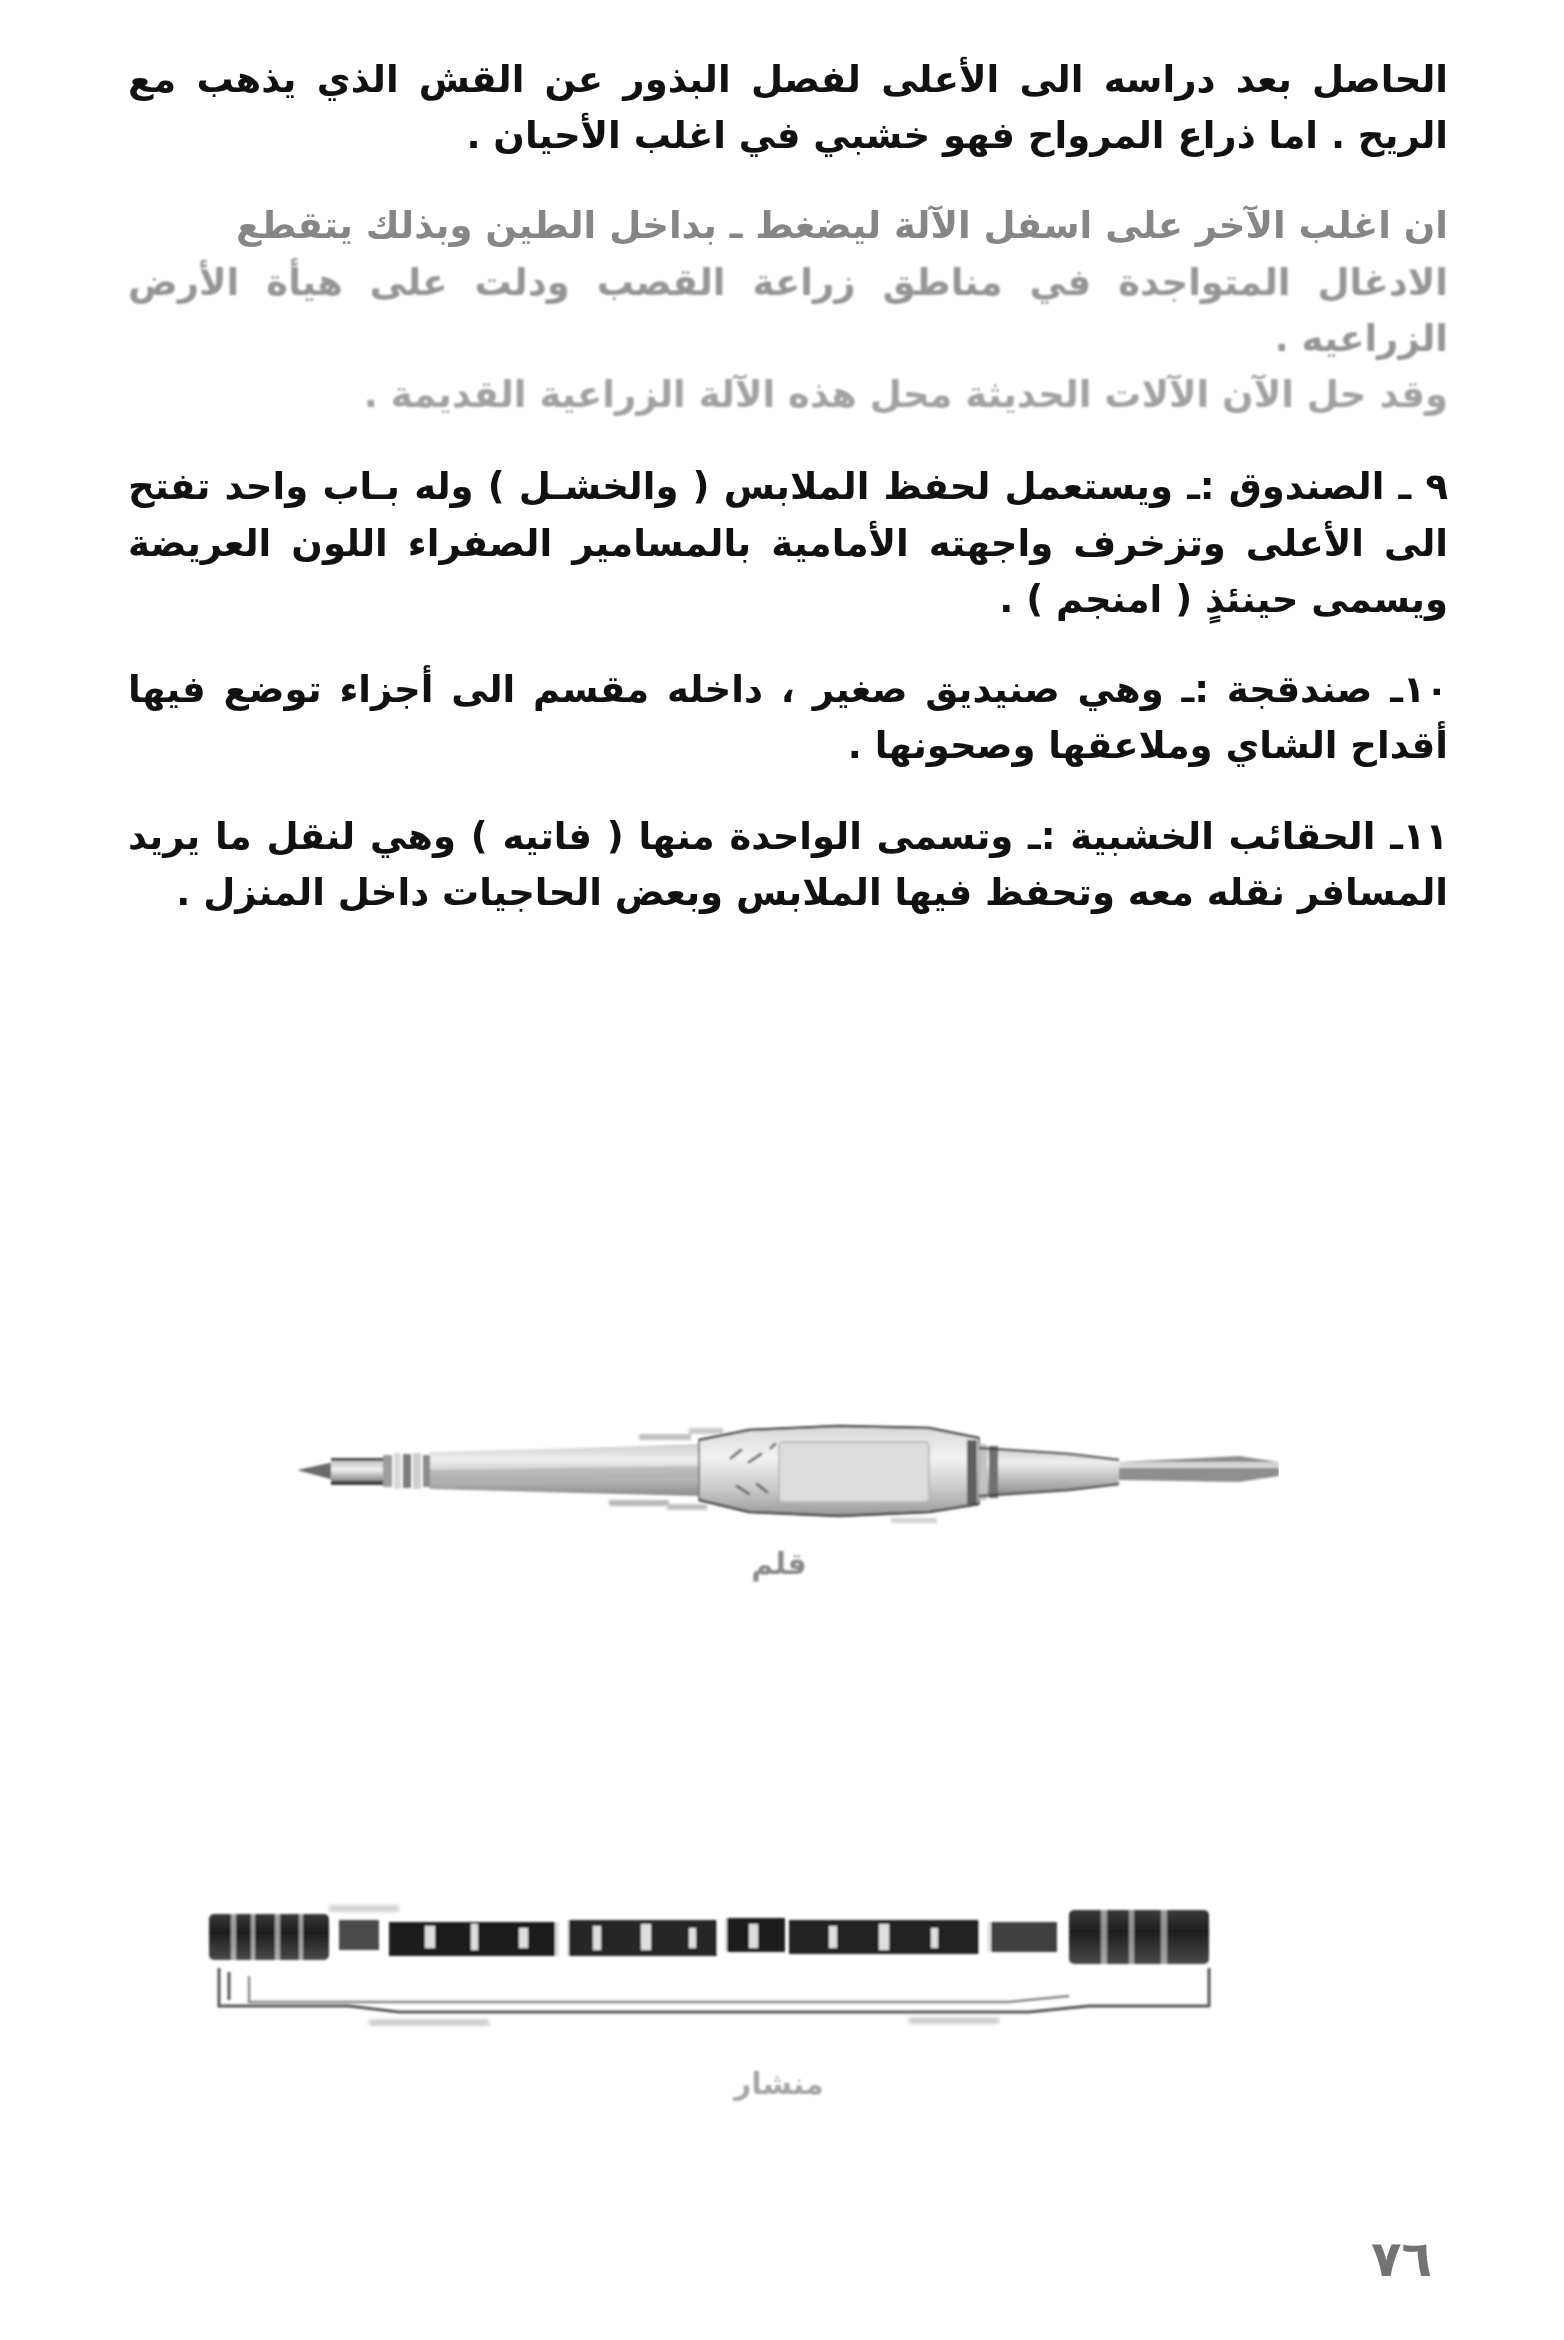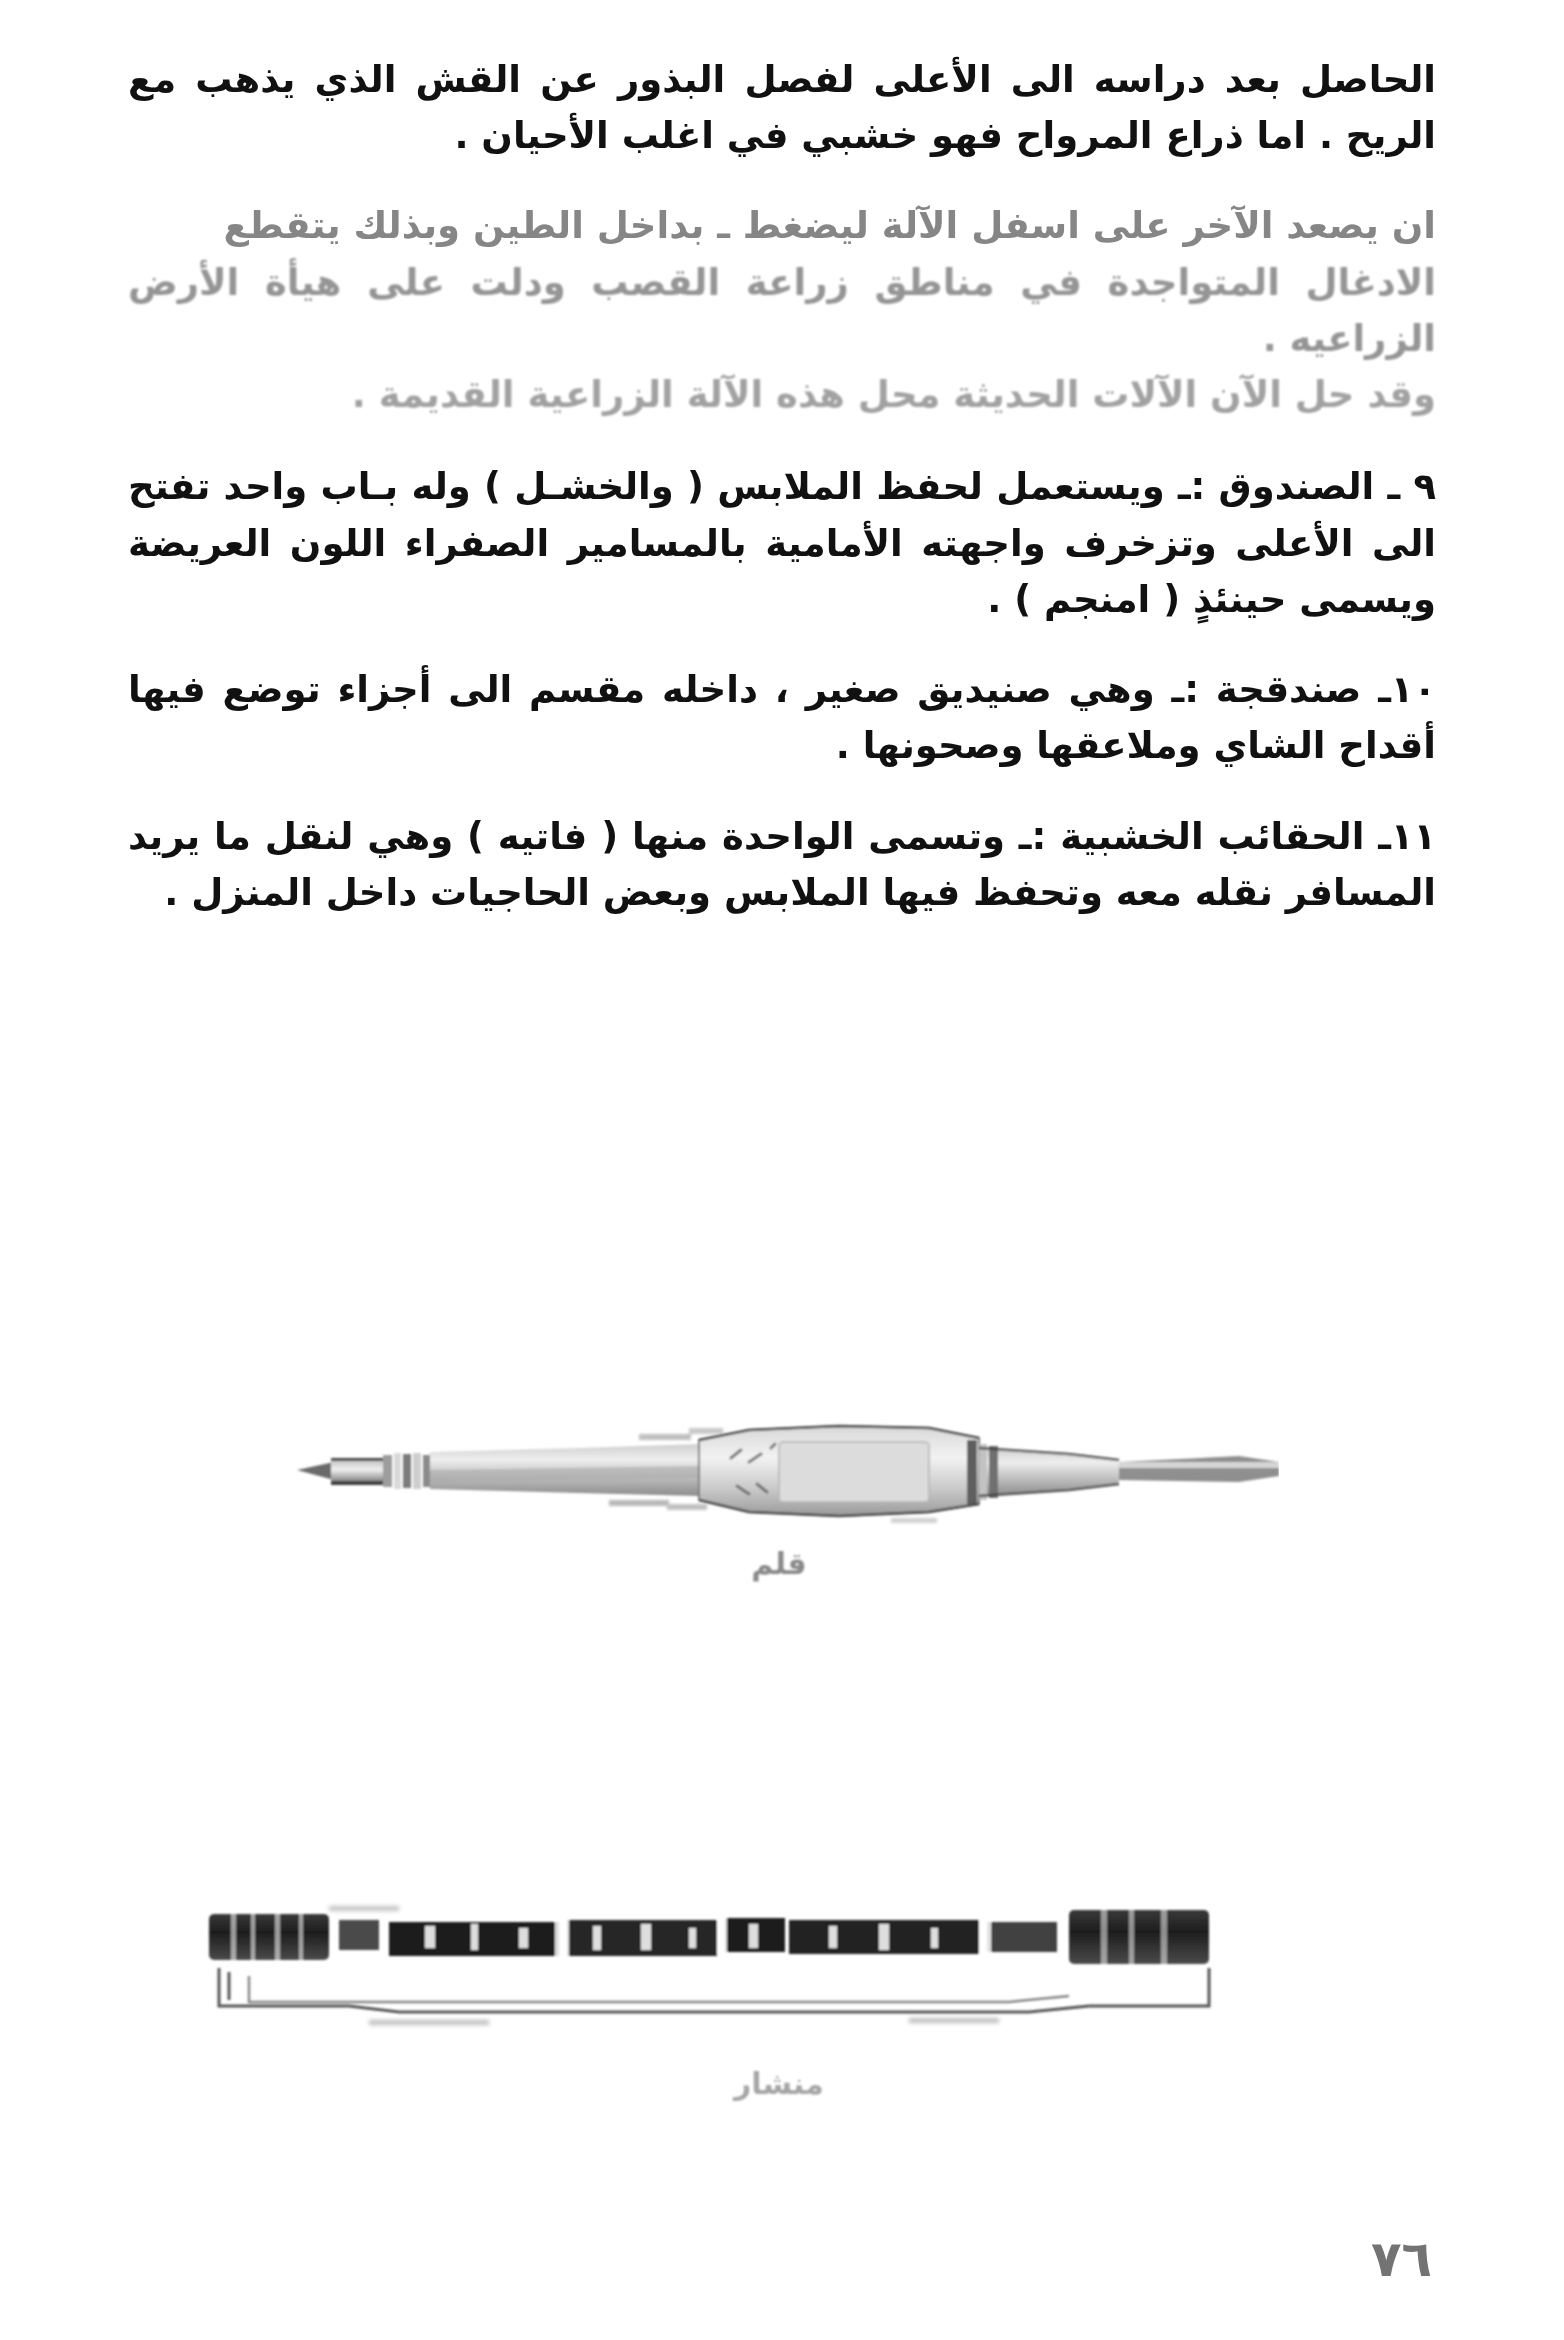--- a/index.html
+++ b/index.html
@@ -15,21 +15,21 @@
     background: #ffffff;
     margin: 0 auto;
     overflow: hidden;
     font-family: "DejaVu Sans", sans-serif;
   }
 
   
   .body-col {
     position: absolute;
     top: 52px;
-    right: 128px;
+    right: 116px;
     left: 128px;
     direction: rtl;
     text-align: justify;
   }
 
   .para {
     margin: 0 0 34px 0;
     font-size: 37px;
     line-height: 1.52;
     color: #111111;
@@ -100,21 +100,21 @@
 <body>
 
 <div class="page">
 
   <div class="body-col">
 
     <p class="para">الحاصل بعد دراسه الى الأعلى لفصل البذور عن القش الذي يذهب مع الريح . اما ذراع المرواح فهو خشبي في اغلب الأحيان .</p>
 
 
     <div class="para faded">
-      <span class="ln l2">ان يصعد الآخر على اسفل الآلة ليضغط ـ بداخل الطين وبذلك يتقطع</span>
+      <span class="ln l2">ان اغلب الآخر على اسفل الآلة ليضغط ـ بداخل الطين وبذلك يتقطع</span>
       <span class="ln l3">الادغال المتواجدة في مناطق زراعة القصب ودلت على هيأة الأرض الزراعيه .</span>
       <span class="ln l4">وقد حل الآن الآلات الحديثة محل هذه الآلة الزراعية القديمة .</span>
     </div>
 
 
     <p class="para">٩ ـ الصندوق :ـ ويستعمل لحفظ الملابس ( والخشـل ) وله بـاب واحد تفتح الى الأعلى وتزخرف واجهته الأمامية بالمسامير الصفراء اللون العريضة ويسمى حينئذٍ ( امنجم ) .</p>
 
     <p class="para">١٠ـ صندقجة :ـ وهي صنيديق صغير ، داخله مقسم الى أجزاء توضع فيها أقداح الشاي وملاعقها وصحونها .</p>
 
     <p class="para">١١ـ الحقائب الخشبية :ـ وتسمى الواحدة منها ( فاتيه ) وهي لنقل ما يريد المسافر نقله معه وتحفظ فيها الملابس وبعض الحاجيات داخل المنزل .</p>

